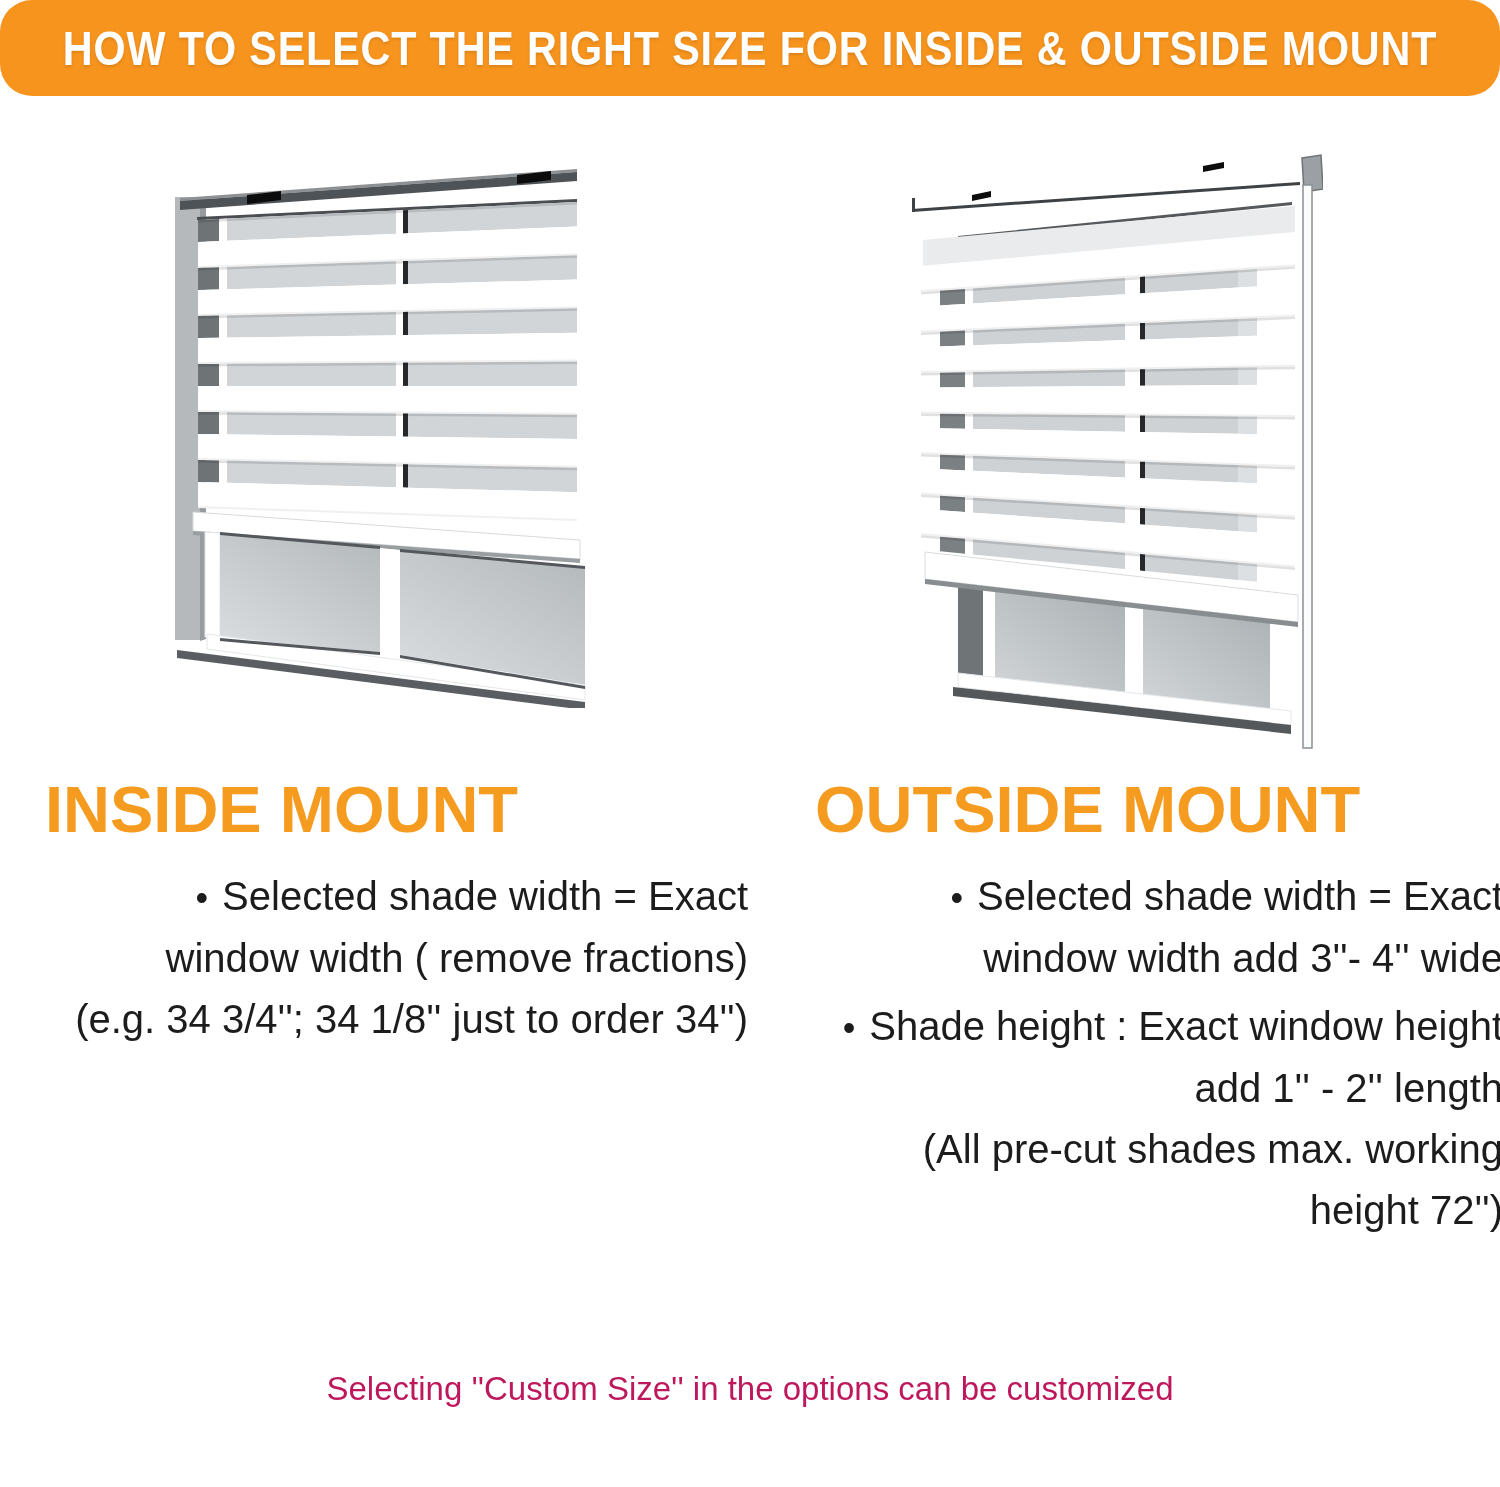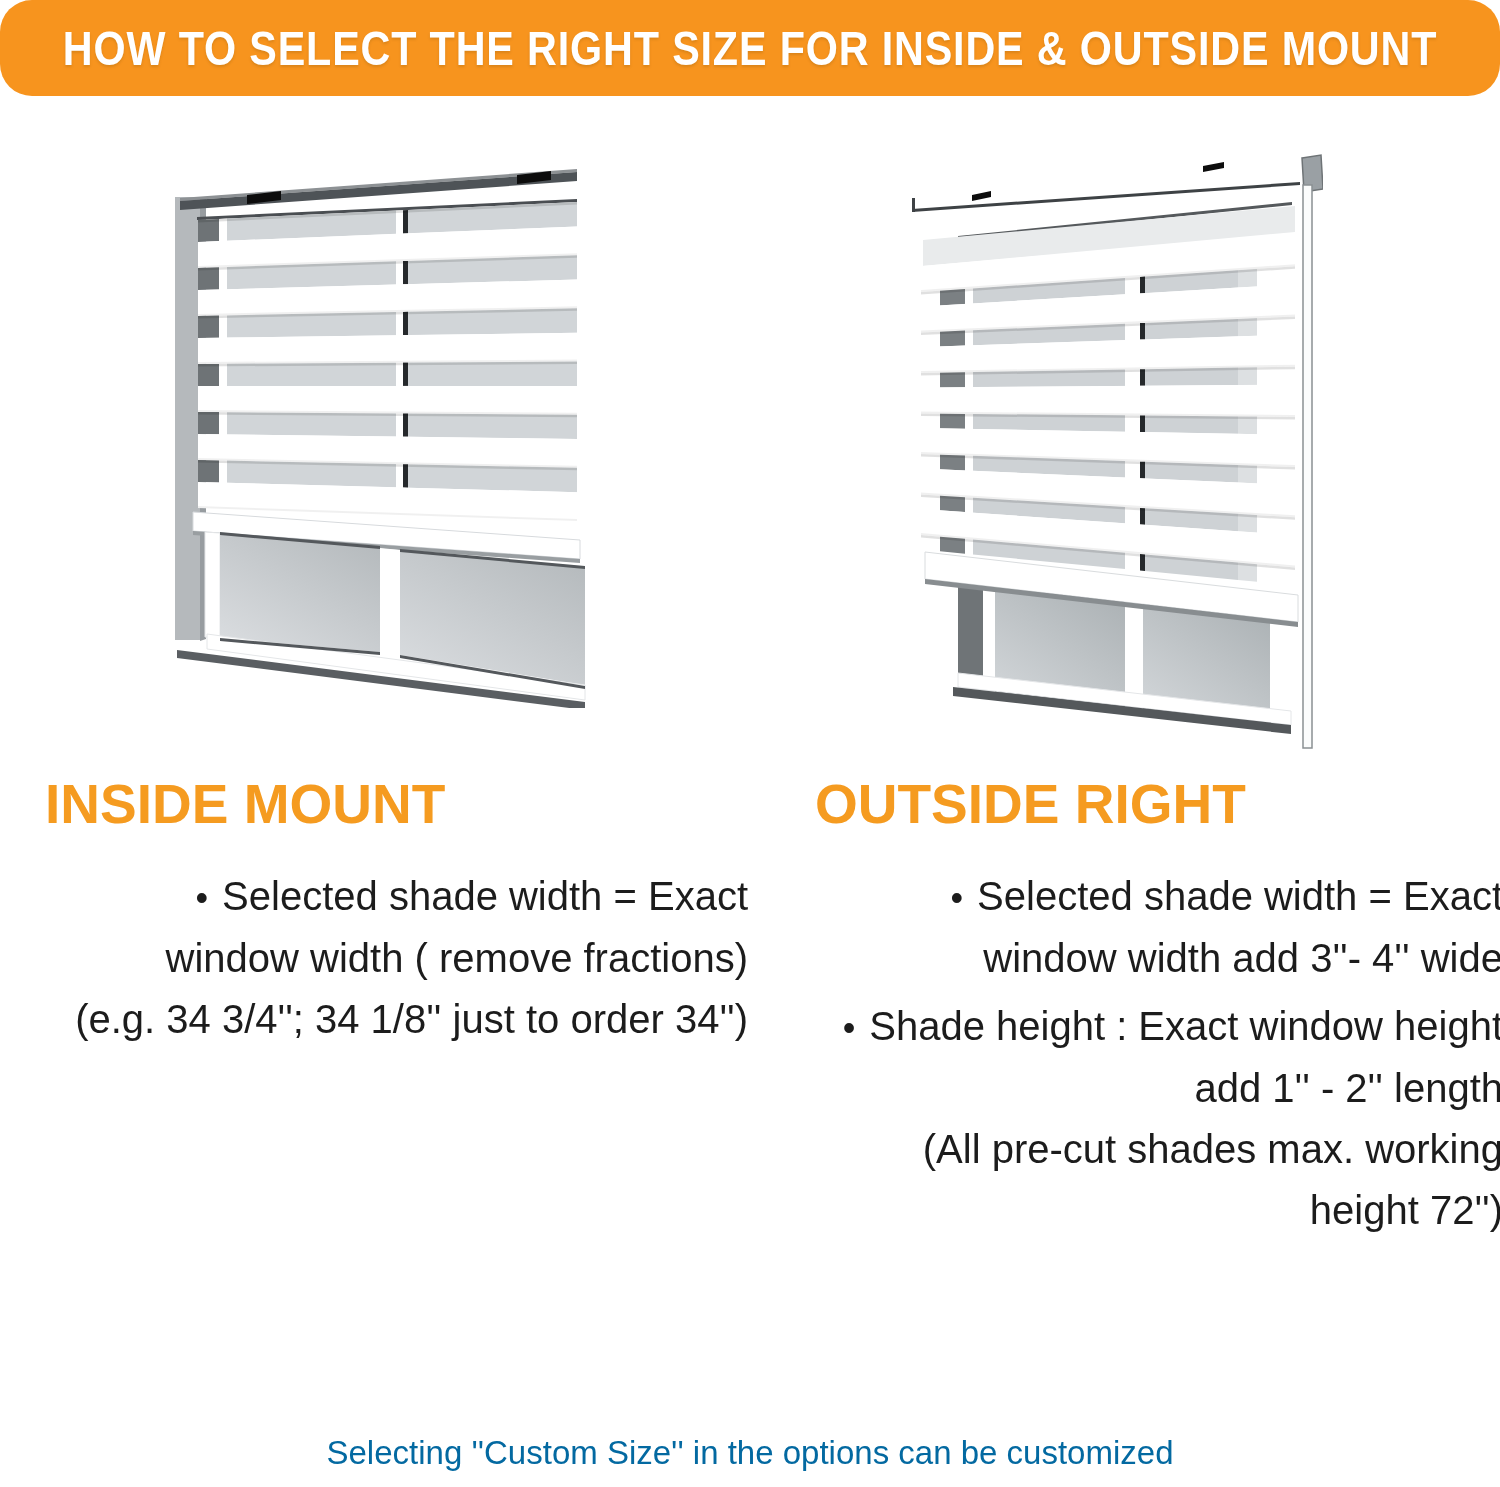--- a/index.html
+++ b/index.html
@@ -14,35 +14,35 @@
   }
   .banner h1{
     margin:0;color:#ffffff;font-size:48px;font-weight:bold;letter-spacing:1px;
     transform:scaleX(0.86);transform-origin:center;white-space:nowrap;
     text-shadow:0 2px 3px rgba(90,60,0,0.18);
   }
   .illus{position:absolute;}
   .illus svg{display:block;overflow:hidden;}
   .mount-heading{
     position:absolute;top:772px;margin:0;
-    color:var(--heading,#F59B20);font-size:55px;font-weight:bold;letter-spacing:0px;
+    color:var(--heading,#F59B20);font-size:65px;font-weight:bold;letter-spacing:0px;
     white-space:nowrap;
   }
   .h-inside{left:45px;}
   .h-outside{left:815px;}
   .bullets{position:absolute;top:866px;width:715px;color:var(--body-text,#1C1C1C);}
   .col-inside{left:33px;}
   .col-outside{left:788px;}
   .bullets p{
     margin:0 0 7px 0;font-size:40px;line-height:61px;white-space:nowrap;text-align:right;
   }
   .bullets .dot{font-size:36px;margin-right:14px;}
   .footer-note{
-    position:absolute;left:0;top:1434px;width:1500px;text-align:center;
-    color:#0369a1;font-size:33px;
+    position:absolute;left:0;top:1370px;width:1500px;text-align:center;
+    color:#be185d;font-size:33px;
   }
 </style>
 </head>
 <body>
 
 <div class="page">
 
   <header class="banner">
     <h1>HOW TO SELECT THE RIGHT SIZE FOR INSIDE &amp; OUTSIDE MOUNT</h1>
   </header>
@@ -273,21 +273,21 @@
       <polygon points="400,45 409,45 409,608 400,608" fill="#fbfcfc" stroke="#8b9093" stroke-width="1.5"></polygon>
 
       <g>
         <polygon points="22,412 395,455 395,482 22,439" fill="#ffffff" stroke="#d9dcde" stroke-width="1"></polygon>
         <polygon points="22,439 395,482 395,487 22,444" fill="#888d90"></polygon>
       </g>
     </svg>
   </figure>
 
   <h2 class="mount-heading h-inside">INSIDE MOUNT</h2>
-  <h2 class="mount-heading h-outside">OUTSIDE RIGHT</h2>
+  <h2 class="mount-heading h-outside">OUTSIDE MOUNT</h2>
 
   <div class="bullets col-inside">
       <p><span class="dot">•</span>Selected shade width = Exact<br>window width ( remove fractions)<br>(e.g. 34 3/4''; 34 1/8'' just to order 34'')</p>
     </div>
   <div class="bullets col-outside">
       <p><span class="dot">•</span>Selected shade width = Exact<br>window width add 3''- 4'' wide</p>
       <p><span class="dot">•</span>Shade height : Exact window height<br>add 1'' - 2'' length<br>(All pre-cut shades max. working<br>height 72'')</p>
     </div>
 
   <div class="footer-note">Selecting ''Custom Size'' in the options can be customized</div>

